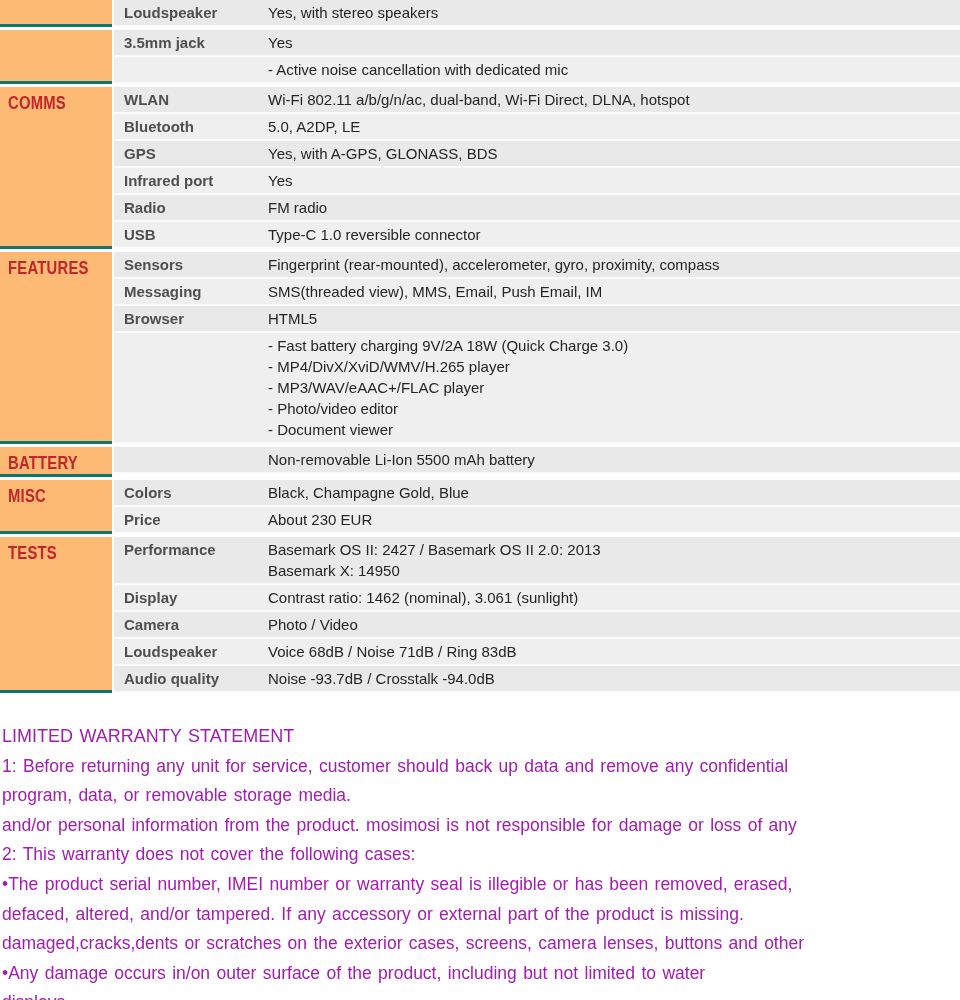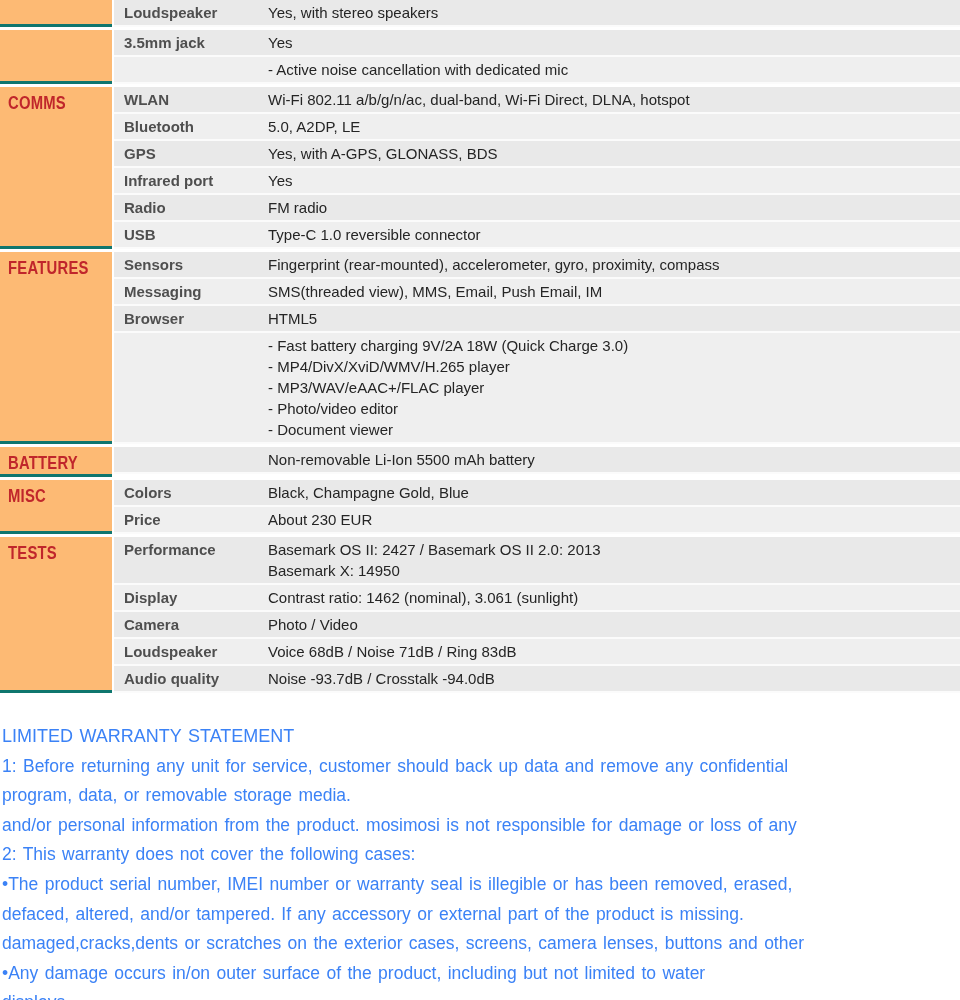--- a/index.html
+++ b/index.html
@@ -55,21 +55,21 @@
     font-size: 15px;
     line-height: 21px;
     color: #252525;
     white-space: pre-line;
     padding-right: 8px;
   }
   .warranty { padding: 26px 0 0 2px; }
   .wline {
     font-size: 17.5px;
     line-height: 29.6px;
-    color: #3b82f6;
+    color: #a21caf;
     word-spacing: 1.5px;
     white-space: nowrap;
   }
   .wtitle { font-size: 18px; }
 </style>
 </head>
 <body>
 
 <div id="page">
 

